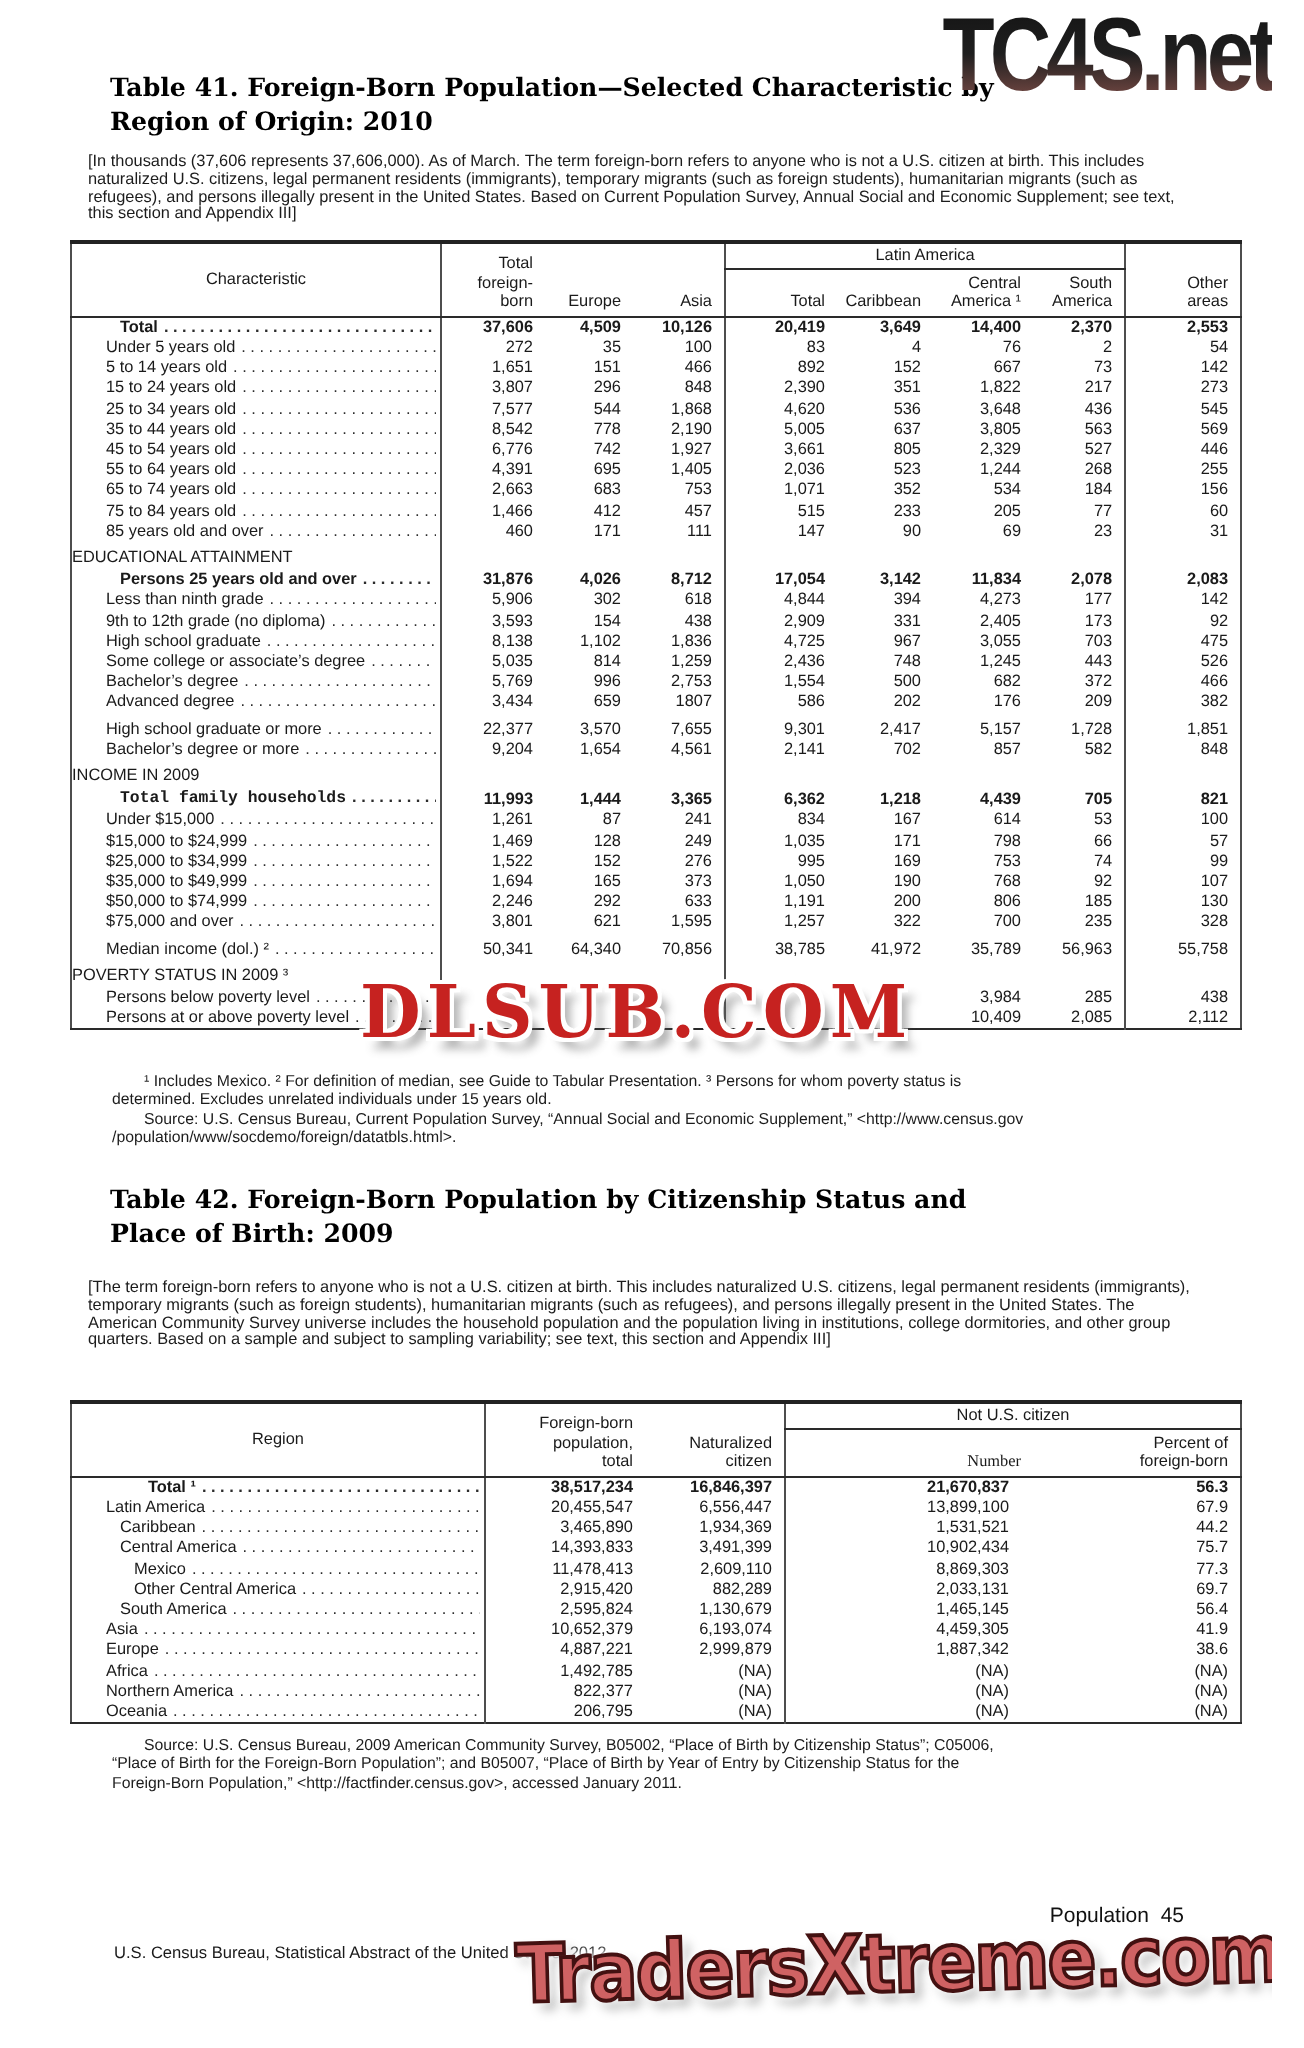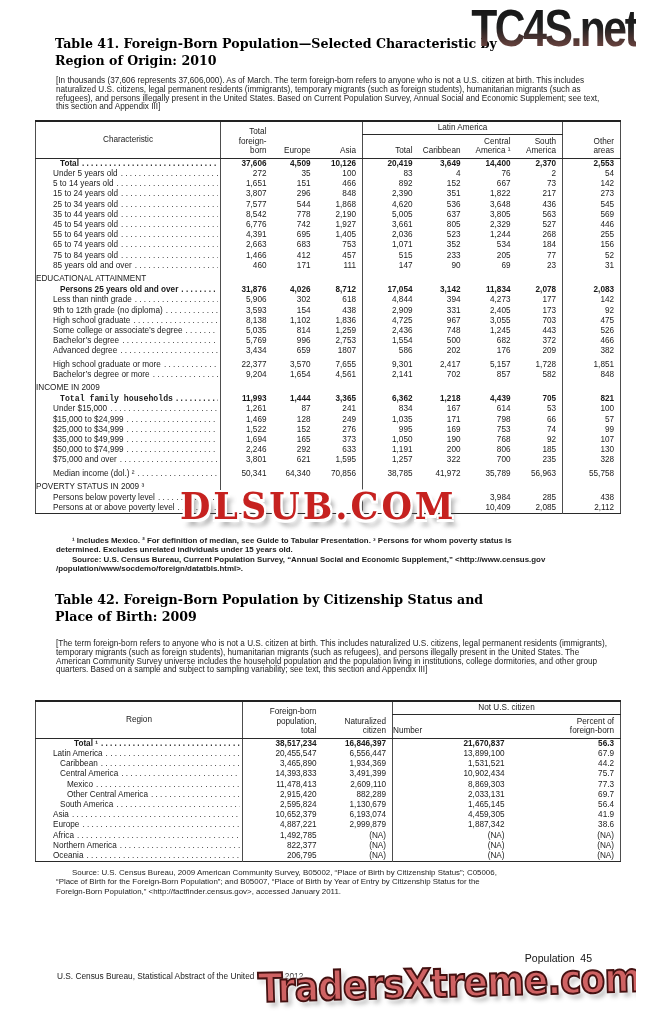--- a/index.html
+++ b/index.html
@@ -9,61 +9,61 @@
   }
   
   .t-title{
     position:absolute;left:55px;width:560px;
     font-family:"DejaVu Serif",serif;font-weight:bold;
     font-size:12.6px;line-height:16.5px;color:#000;
   }
   .t41t{top:36px;}
   .t42t{top:592px;}
   .intro{
-    position:absolute;left:56px;width:552px;
+    position:absolute;left:44px;width:552px;
     font-size:8.2px;line-height:8.8px;color:#1c1c1c;margin:0;
   }
   .i41{top:77px;}
   .i42{top:640px;}
   
   table.tbl{
     position:absolute;left:35px;width:585px;
     border-collapse:collapse;table-layout:fixed;
     border-left:1px solid #4d4d4d;border-right:1px solid #4d4d4d;
     border-top:2px solid #222;border-bottom:1px solid #2a2a2a;
     font-size:8.2px;color:#1a1a1a;
   }
   .tbl41{top:120px;}
   .tbl42{top:700px;}
   .tbl th{
     font-weight:normal;font-size:8.2px;line-height:9.6px;
     border-bottom:1px solid #2a2a2a;padding:2px 0 2px 0;color:#1a1a1a;
   }
   th.char{vertical-align:middle;text-align:center;}
   th.numh{vertical-align:bottom;text-align:right;padding-right:6px;}
-  th.ctr{vertical-align:bottom;text-align:left;padding-right:0;}
+  th.ctr{vertical-align:bottom;text-align:right;padding-right:0;font-family:Liberation Serif, serif;}
   th.grp{vertical-align:top;text-align:center;padding:1px 0 1px 0;}
   .pre{white-space:pre-line;}
   .vl{border-left:1px solid #4d4d4d;}
   .tbl td{
     line-height:10.2px;font-size:8.2px;padding:0;vertical-align:bottom;
   }
   td.num{text-align:right;padding-right:6px;white-space:nowrap;}
   td.lblcell{padding-left:17px;overflow:hidden;}
   td.lblcell .lrow{display:flex;align-items:baseline;}
   td.lblcell .lbl{white-space:nowrap;}
   td.lblcell .dots{flex:1;overflow:hidden;white-space:nowrap;margin-left:3px;margin-right:2px;color:#2c2c2c;}
   td.lblcell .dots::before{content:". . . . . . . . . . . . . . . . . . . . . . . . . . . . . . . . . . . . . . . . . . . . . . . . . . . . . . . . . .";}
   td.sec{padding-left:0;text-align:left;padding-top:3px;padding-bottom:1px;}
   tr.b td{font-weight:bold;}
   tr.gap td{padding-top:3px;}
   
   .fn{position:absolute;left:56px;width:556px;font-size:7.9px;line-height:9.4px;color:#1c1c1c;}
   .fn p{margin:0;text-indent:16px;white-space:pre-line;}
-  .fn41{top:536px;font-weight:bold;}
+  .fn41{top:536px;}
   .fn42{top:868px;}
   
   .pagefolio{position:absolute;top:952px;right:44px;font-size:10.5px;color:#111;white-space:pre;}
   .credit{position:absolute;top:971px;left:57px;font-size:8.3px;color:#1a1a1a;white-space:nowrap;}
   
   .wm-tc4s{
     position:absolute;top:2px;right:0;z-index:10;
     font-family:"Liberation Sans",sans-serif;font-weight:700;
     font-size:52px;letter-spacing:-3px;line-height:52px;
     transform:scaleX(.82);transform-origin:right top;
@@ -288,21 +288,21 @@
               <span class="dots"></span>
             </div>
           </td>
           <td class="num vl">1,466</td>
           <td class="num">412</td>
           <td class="num">457</td>
           <td class="num vl">515</td>
           <td class="num">233</td>
           <td class="num">205</td>
           <td class="num">77</td>
-          <td class="num vl">52</td>
+          <td class="num vl">60</td>
         </tr>
         <tr>
           <td class="lblcell">
             <div class="lrow">
               <span class="lbl">85 years old and over</span>
               <span class="dots"></span>
             </div>
           </td>
           <td class="num vl">460</td>
           <td class="num">171</td>

